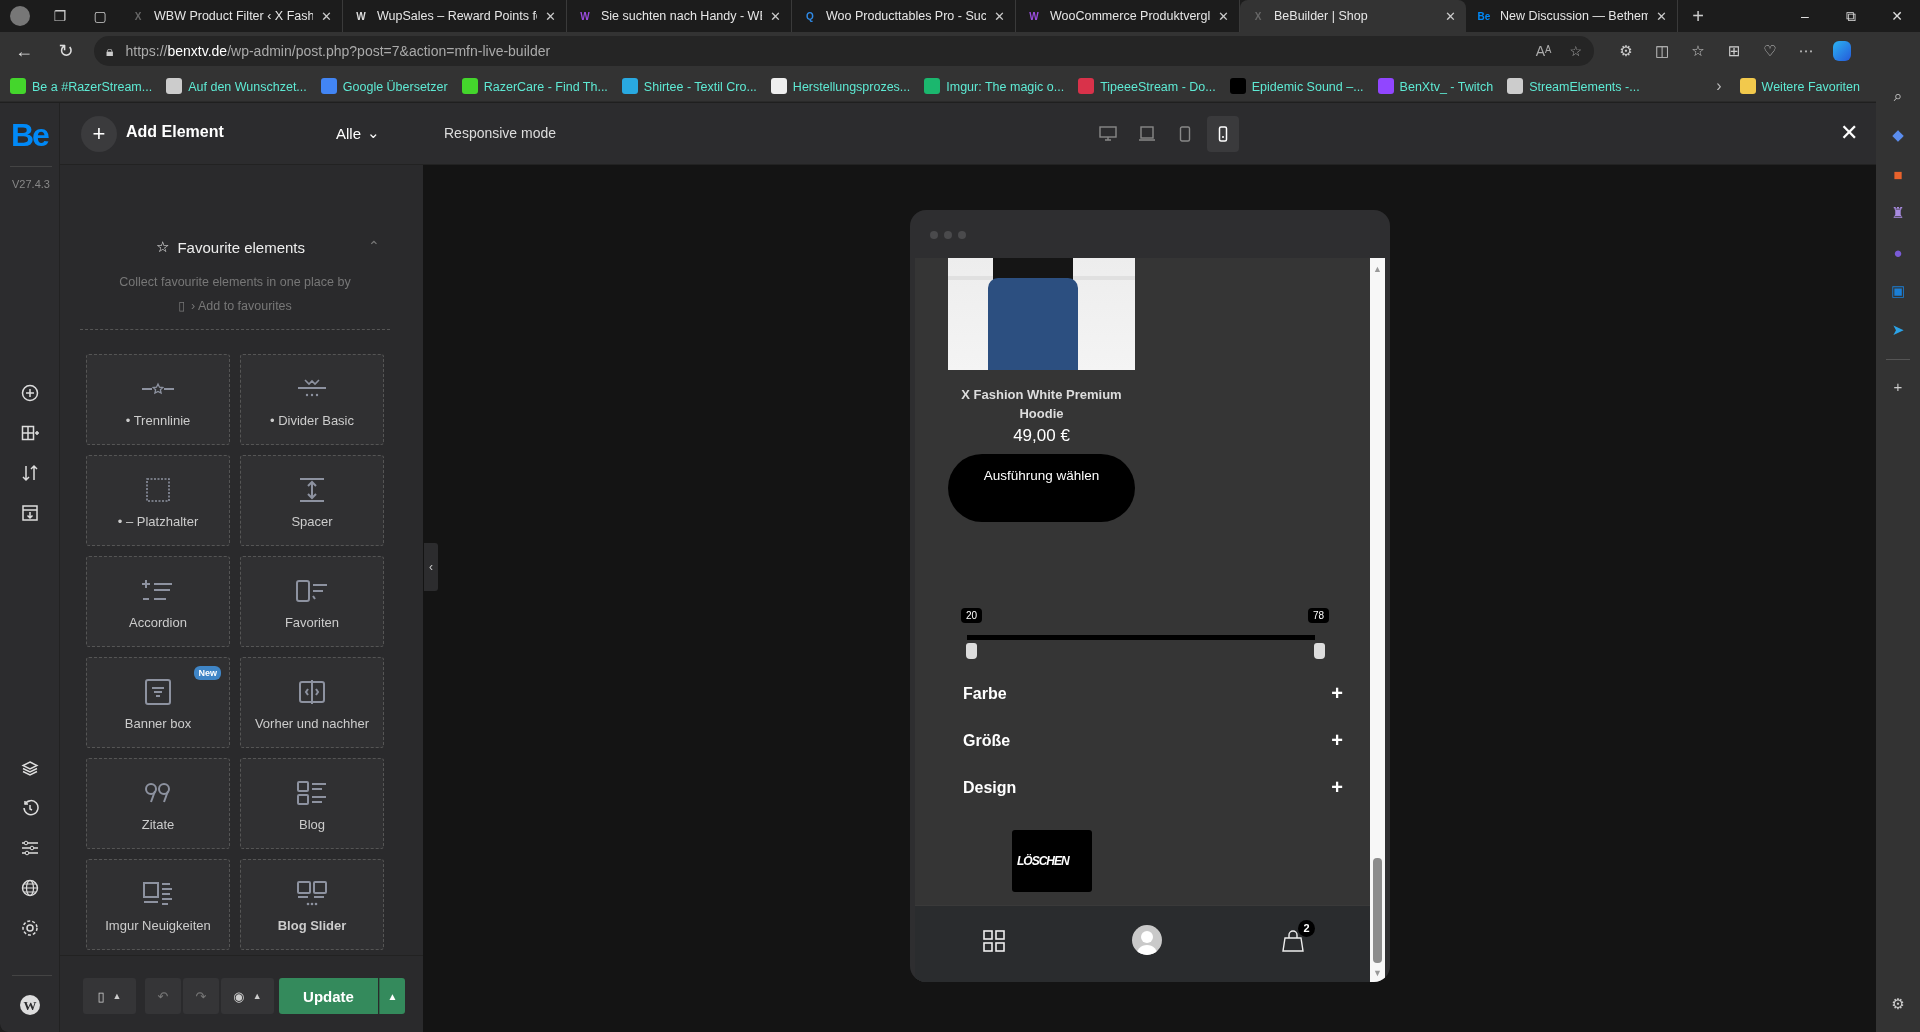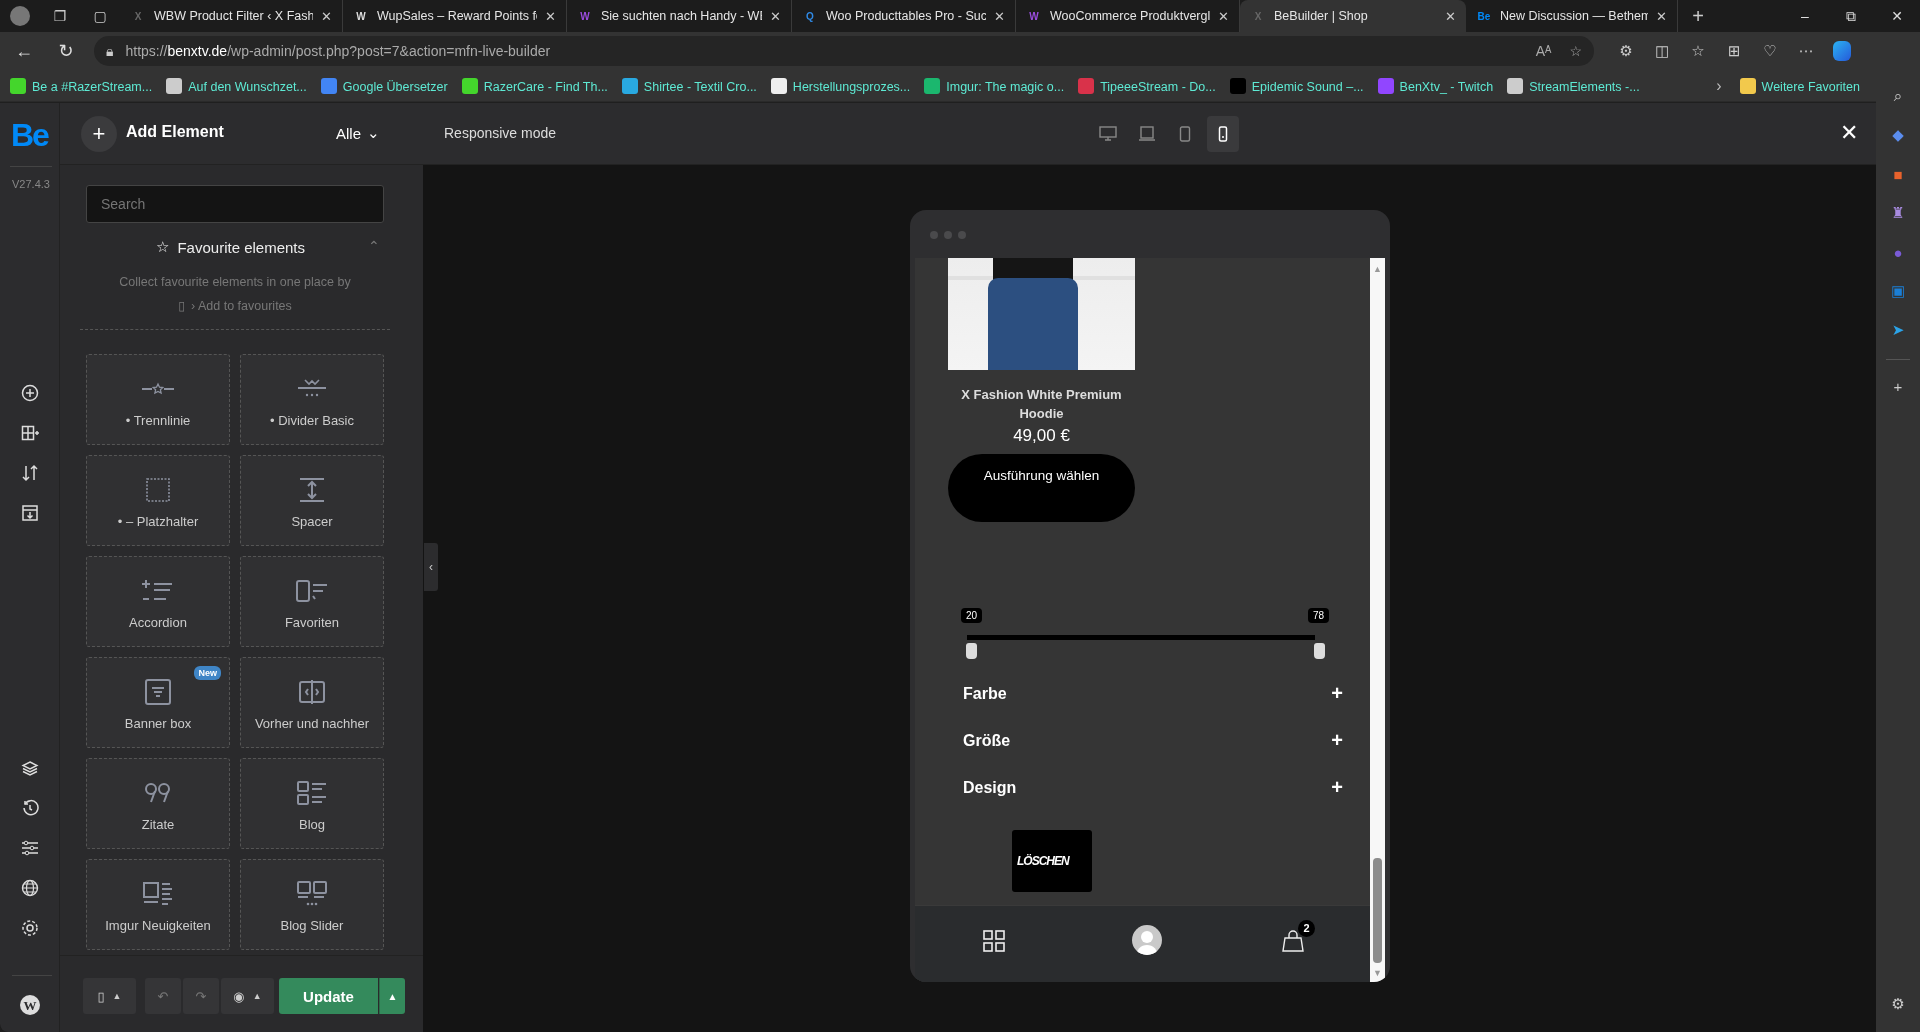--- a/index.html
+++ b/index.html
@@ -322,21 +322,20 @@
     <div class="devbtn active" style="left:1147px">
         <svg width="10" height="16" viewBox="0 0 10 16">
           <rect x="1.5" y="1" width="7" height="14" rx="1.5" fill="none" stroke="#fff" stroke-width="1.5"></rect>
           <circle cx="5" cy="11" r="1" fill="#fff"></circle>
         </svg>
       </div>
     <div class="closex">✕</div>
   </div>
 
   <div id="panel" style="top:62px;height:790px">
-    <input id="search" style="left: 26px; top: 20px;" placeholder="Search">
     <div class="favhead" style="left:96px;top:73px">
       <span>☆</span>
       <span>Favourite elements</span>
     </div>
     <div class="favcaret" style="left:308px;top:73px">⌃</div>
     <div class="favdesc" style="left:26px;top:105px">
       <div>Collect favourite elements in one place by</div>
       <div><span style="margin-right:6px">▯</span><span>› Add to favourites</span></div>
     </div>
     <div class="dashsep" style="left:20px;top:164px"></div>
@@ -437,21 +436,21 @@
         </div>
         <div class="card" style="left: 26px; top: 694px;">
           <div class="ci">
             <svg width="30" height="24" viewBox="0 0 30 24">
               <rect x="1" y="1" width="14" height="14" fill="none" stroke="#8d92a0" stroke-width="2"></rect>
               <path d="M1 20h14M19 2h8M19 7h10M19 12h8M19 17h10M19 22h6" stroke="#8d92a0" stroke-width="2"></path>
             </svg>
           </div>
           <div class="cl">Imgur Neuigkeiten</div>
         </div>
-        <div class="card" style="left: 180px; top: 694px;">
+        <div class="card" style="left: 180px; top: 694px; font-weight: bold;">
           <div class="ci">
             <svg width="30" height="26" viewBox="0 0 30 26">
               <rect x="1" y="1" width="12" height="11" rx="1" fill="none" stroke="#8d92a0" stroke-width="2"></rect>
               <rect x="17" y="1" width="12" height="11" rx="1" fill="none" stroke="#8d92a0" stroke-width="2"></rect>
               <path d="M1 16h10M17 16h10" stroke="#8d92a0" stroke-width="2"></path>
               <circle cx="11" cy="23" r="1.3" fill="#8d92a0"></circle>
               <circle cx="15" cy="23" r="1.3" fill="#8d92a0"></circle>
               <circle cx="19" cy="23" r="1.3" fill="#8d92a0"></circle>
             </svg>
           </div>

